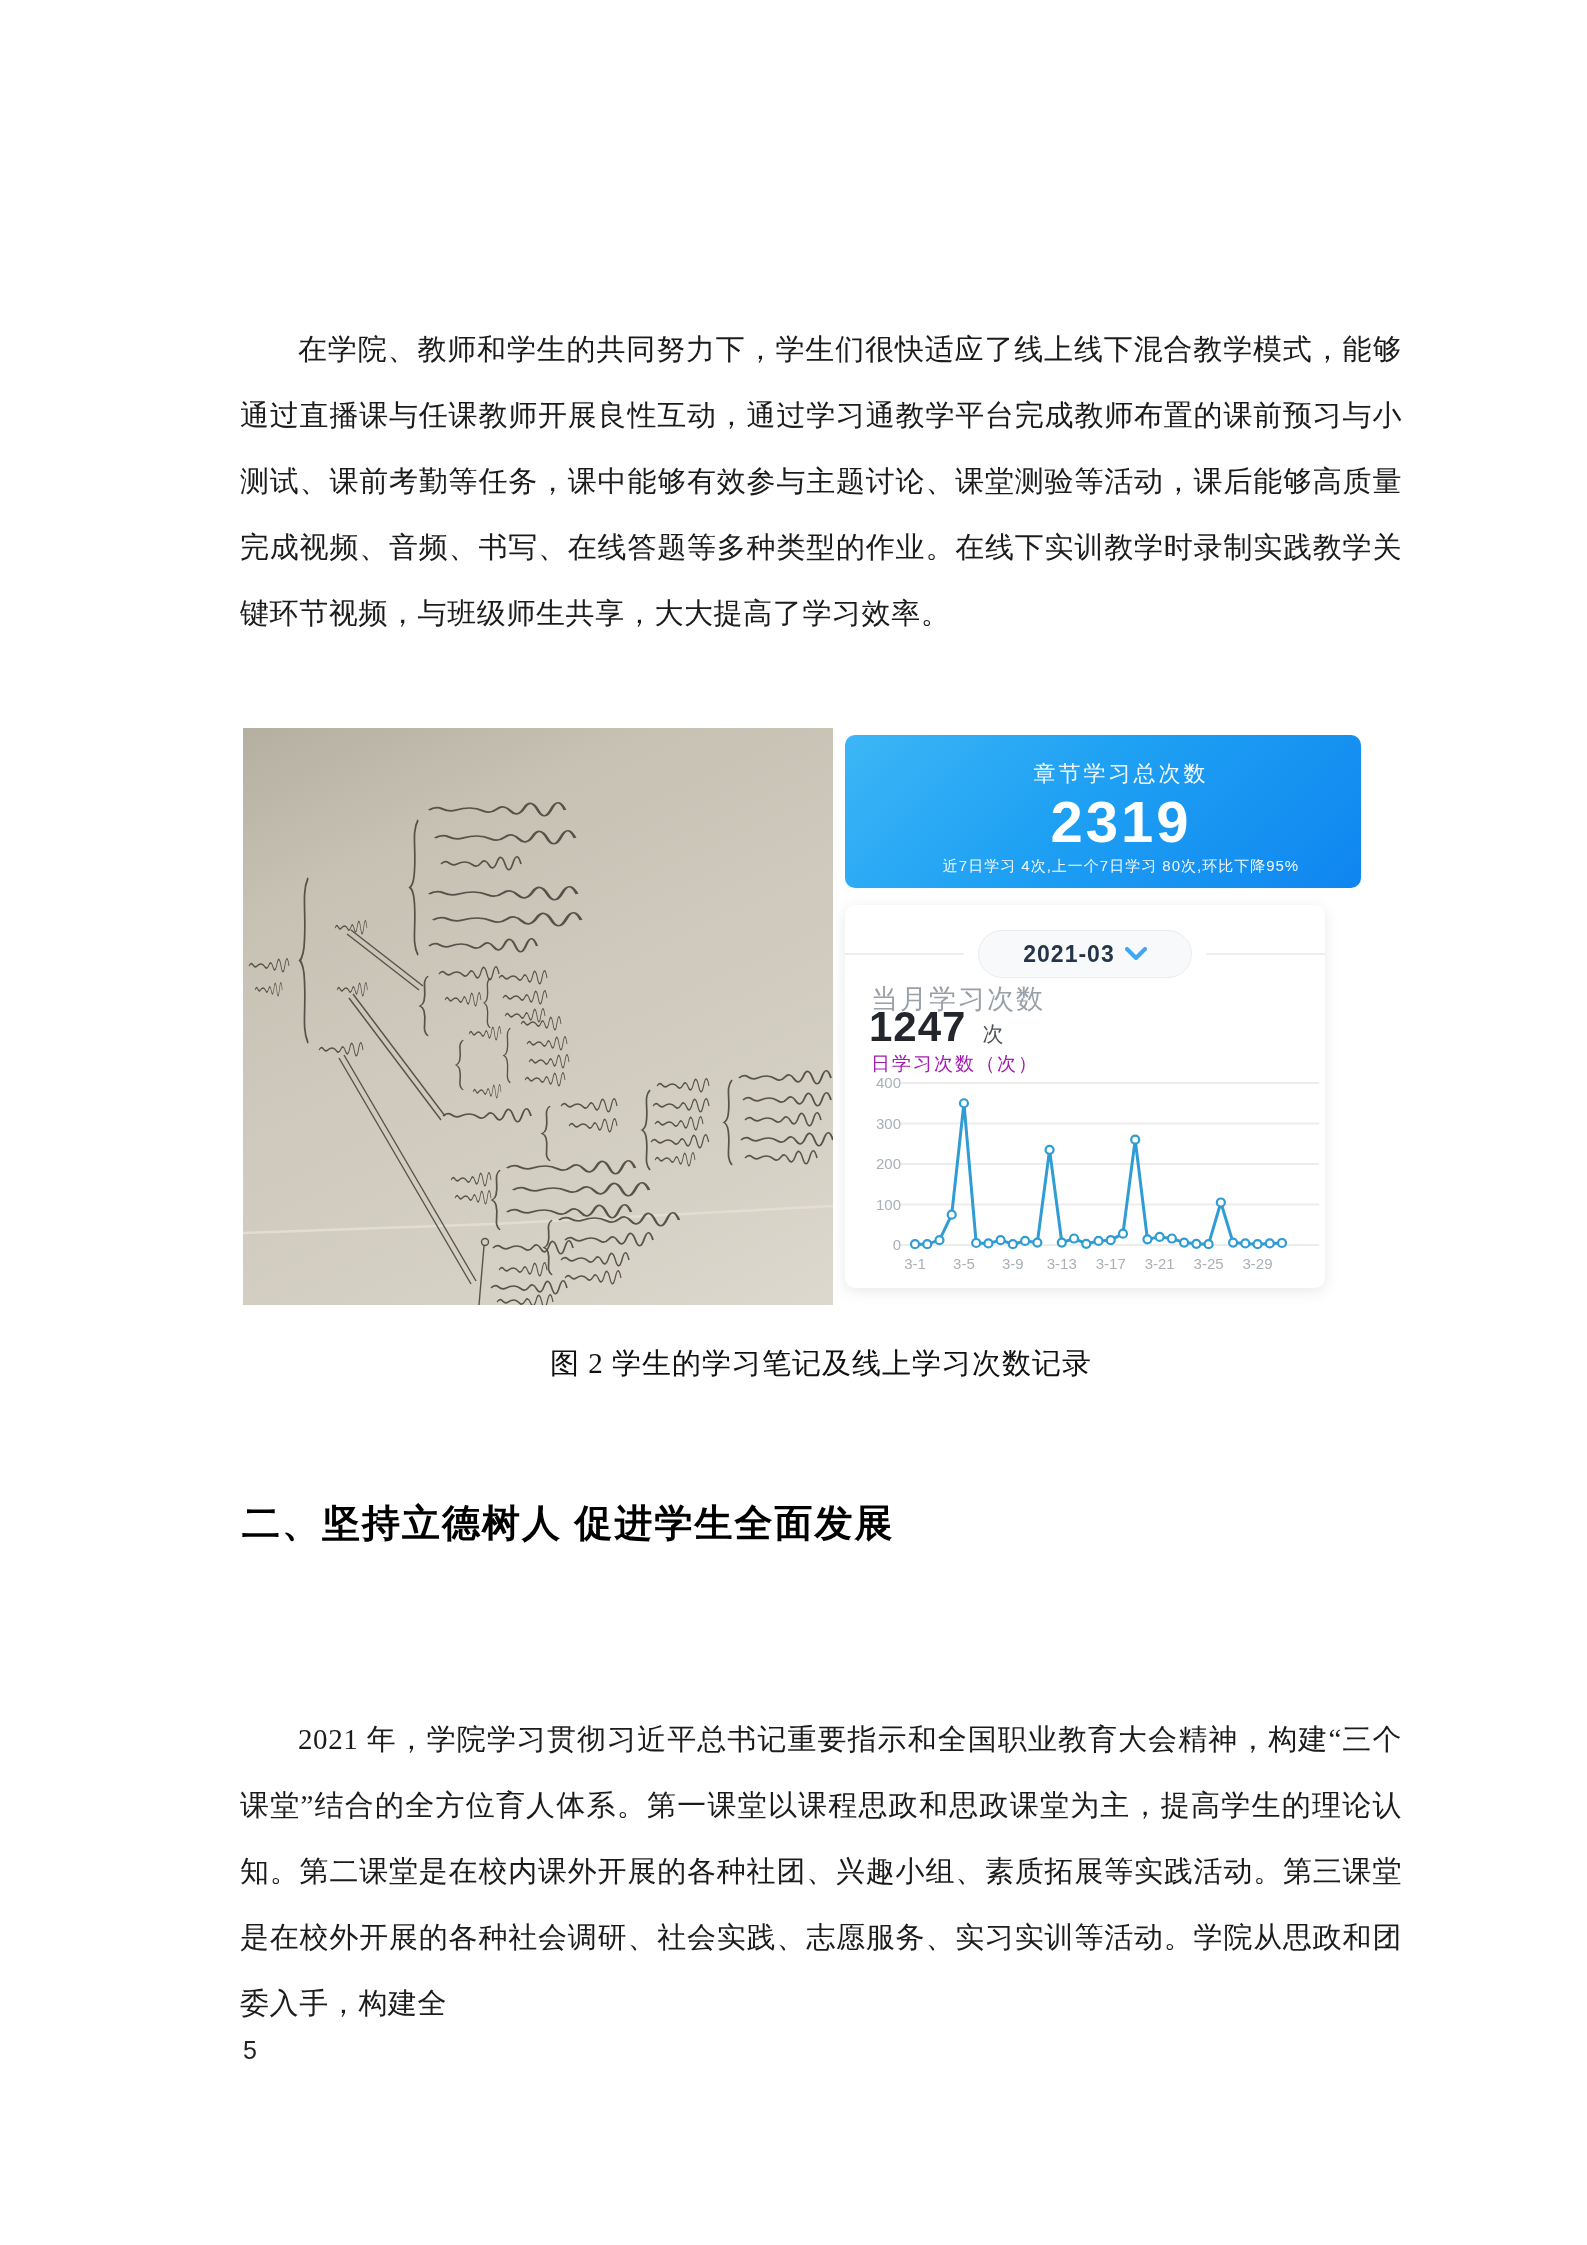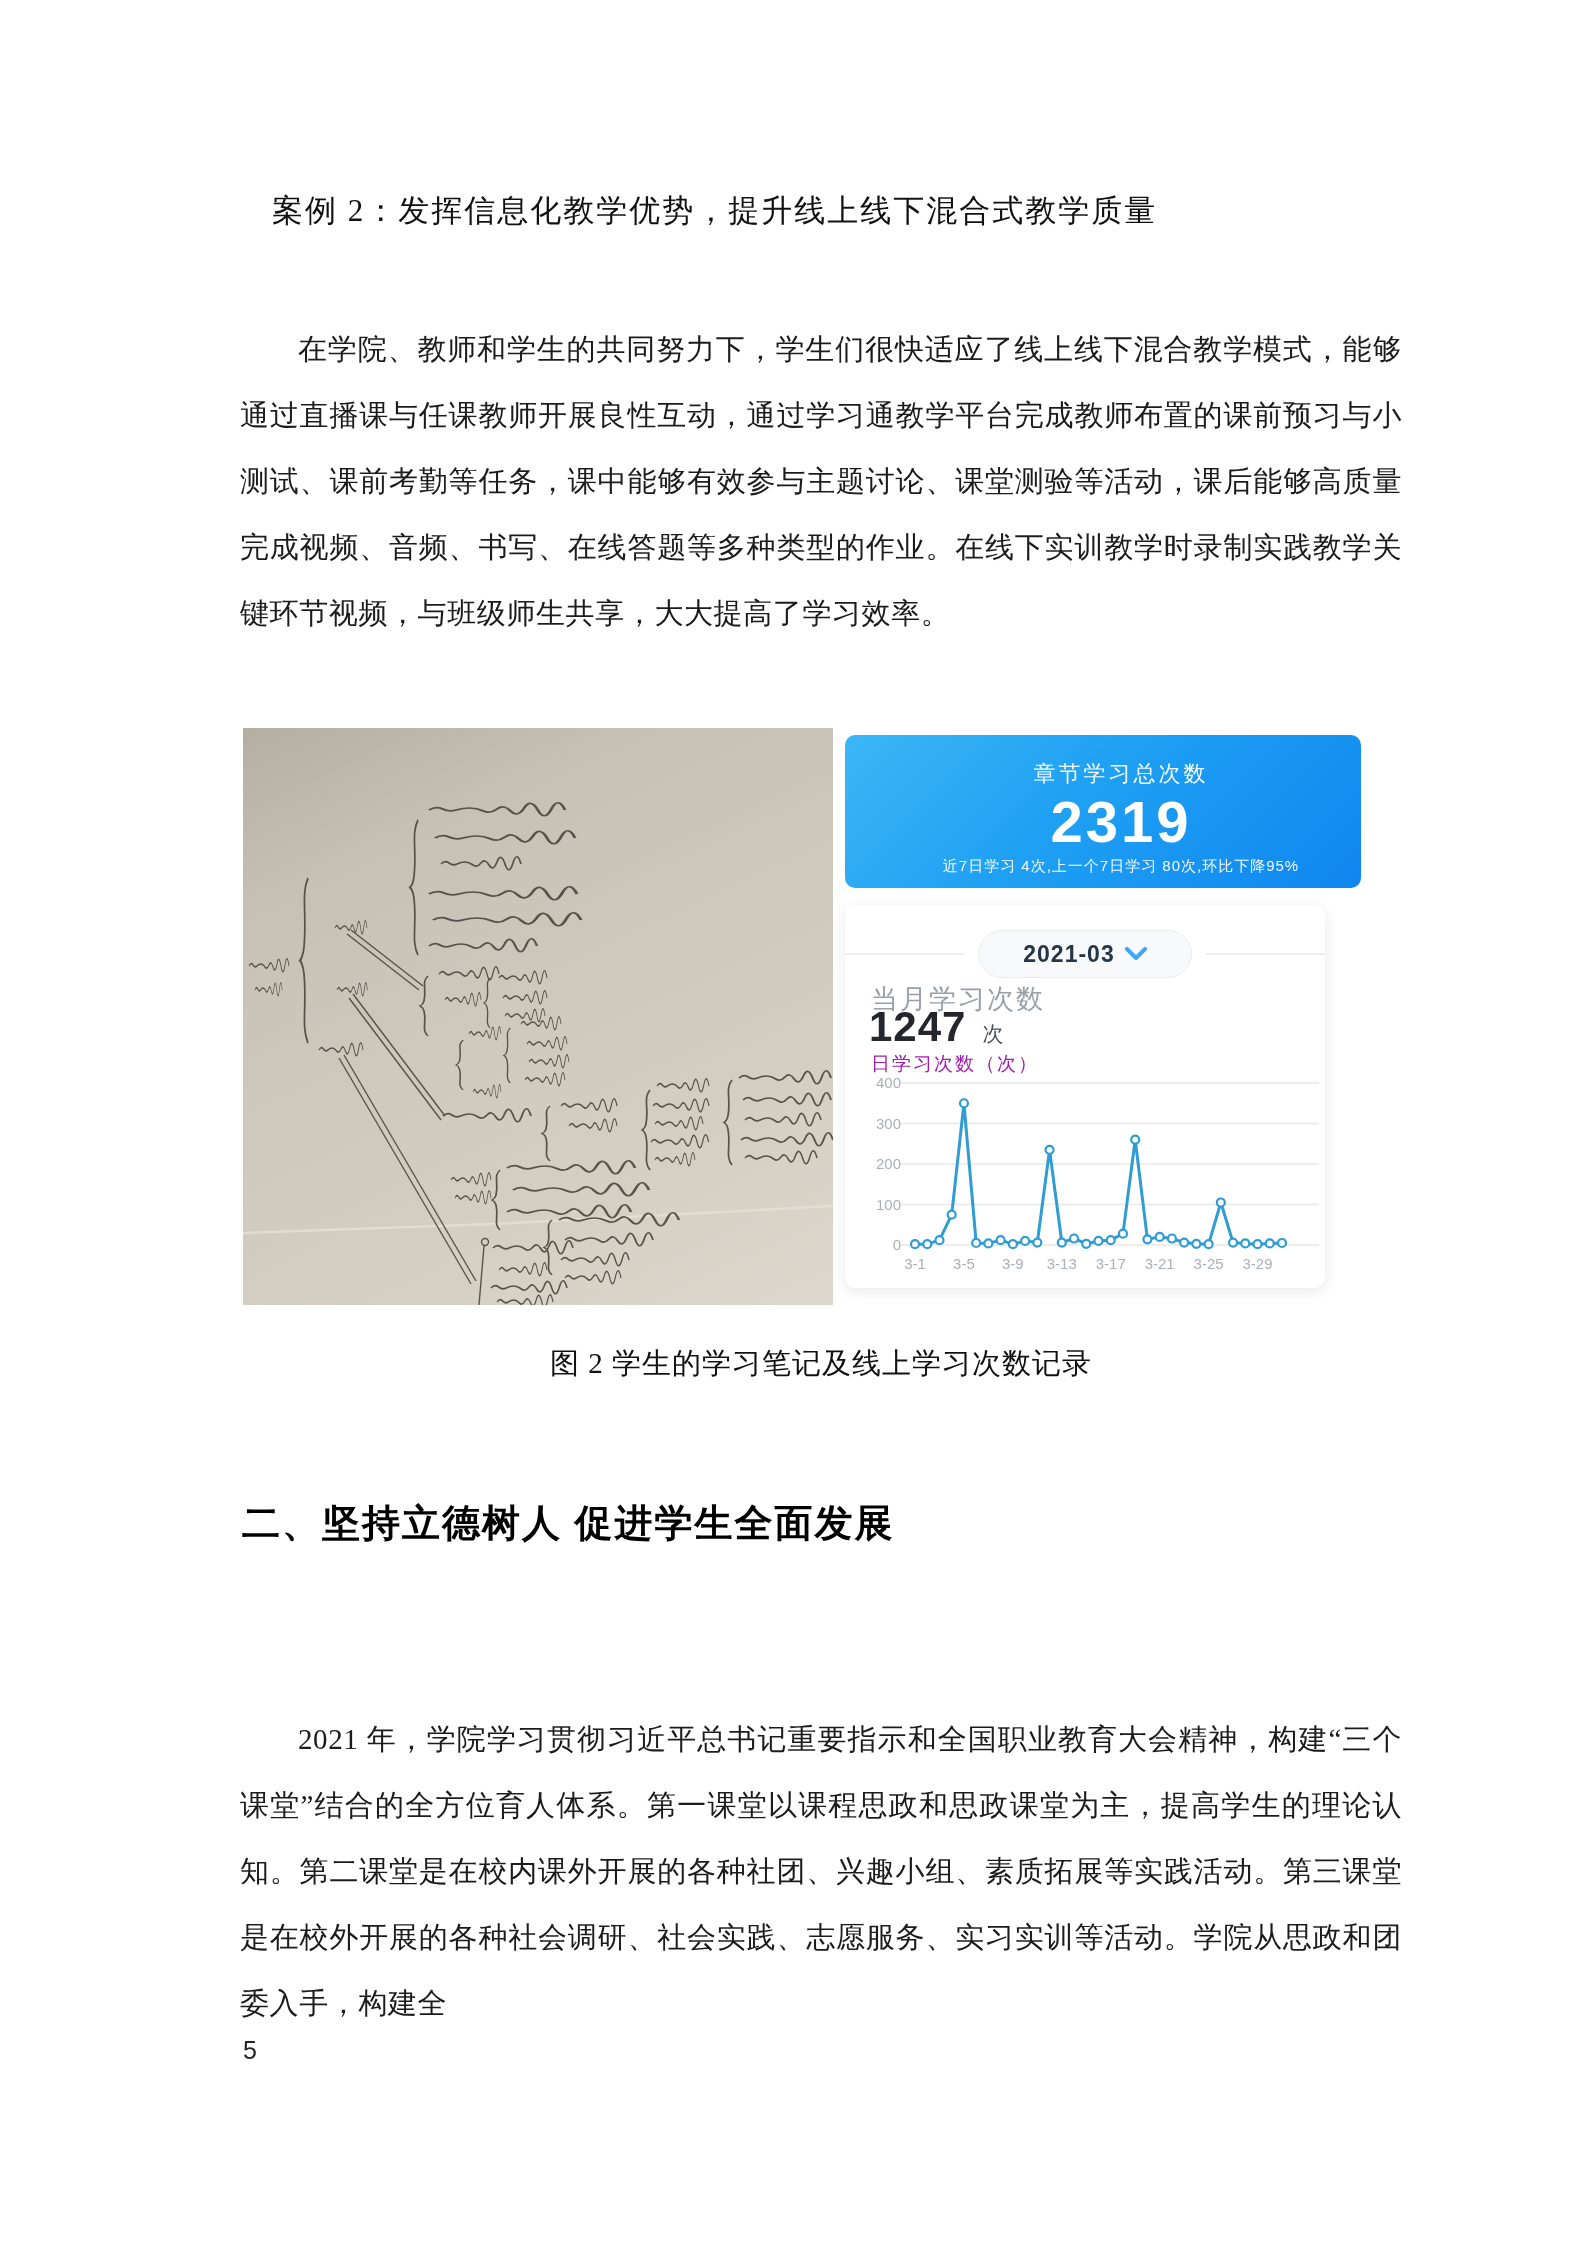--- a/index.html
+++ b/index.html
@@ -86,21 +86,20 @@
     font-size:25px;color:#222;
   }
   .scribbles{stroke:#46423a;stroke-width:1.7;fill:none;opacity:.88;}
   .scribbles .conn{stroke-width:1.4;}
 </style>
 </head>
 <body>
 
 <div class="page">
 
-  <div class="case-title">案例 2：发挥信息化教学优势，提升线上线下混合式教学质量</div>
 
   <div class="para para1">在学院、教师和学生的共同努力下，学生们很快适应了线上线下混合教学模式，能够通过直播课与任课教师开展良性互动，通过学习通教学平台完成教师布置的课前预习与小测试、课前考勤等任务，课中能够有效参与主题讨论、课堂测验等活动，课后能够高质量完成视频、音频、书写、在线答题等多种类型的作业。在线下实训教学时录制实践教学关键环节视频，与班级师生共享，大大提高了学习效率。</div>
 
   <div class="figure-image">
 
     <div class="notes-photo">
       <svg viewBox="0 0 590 577">
         <defs>
           <path id="sq" d="M0 0 Q4 -4 8 -1 T16 0 T24 -2 T32 1 T40 -1 T48 1 T56 -2 T64 0 T72 -1 T80 0" fill="none"></path>
           <path id="br" d="M9 0 C2 10 8 22 5 42 C4 48 1 50 1 50 C1 50 4 52 5 58 C8 78 2 90 9 100" fill="none"></path>

